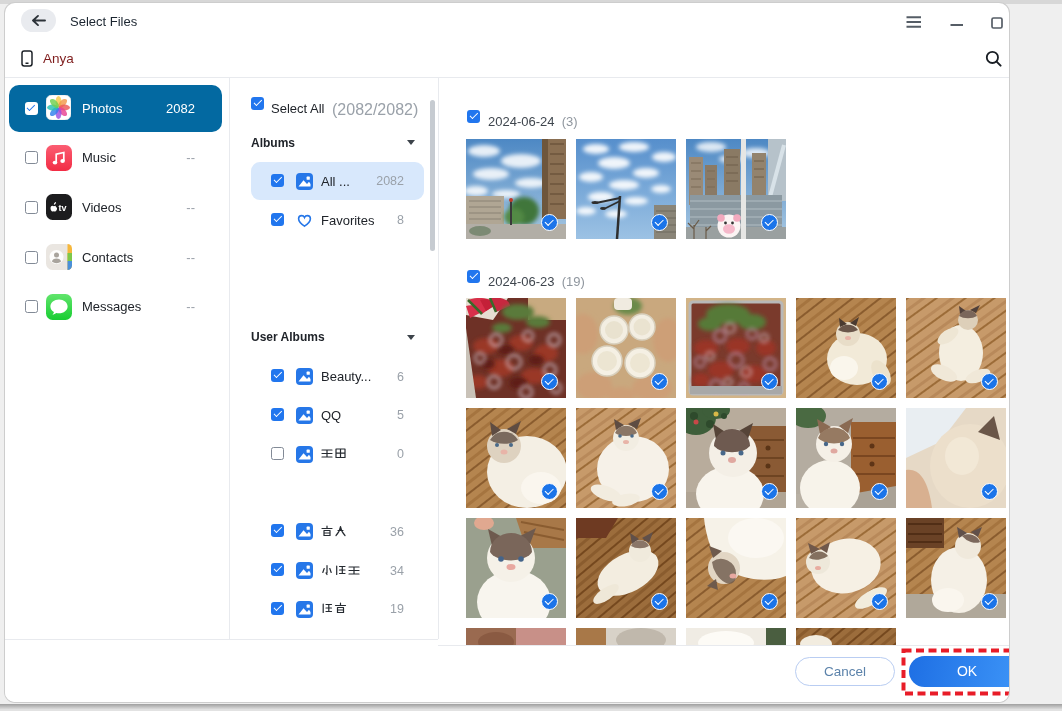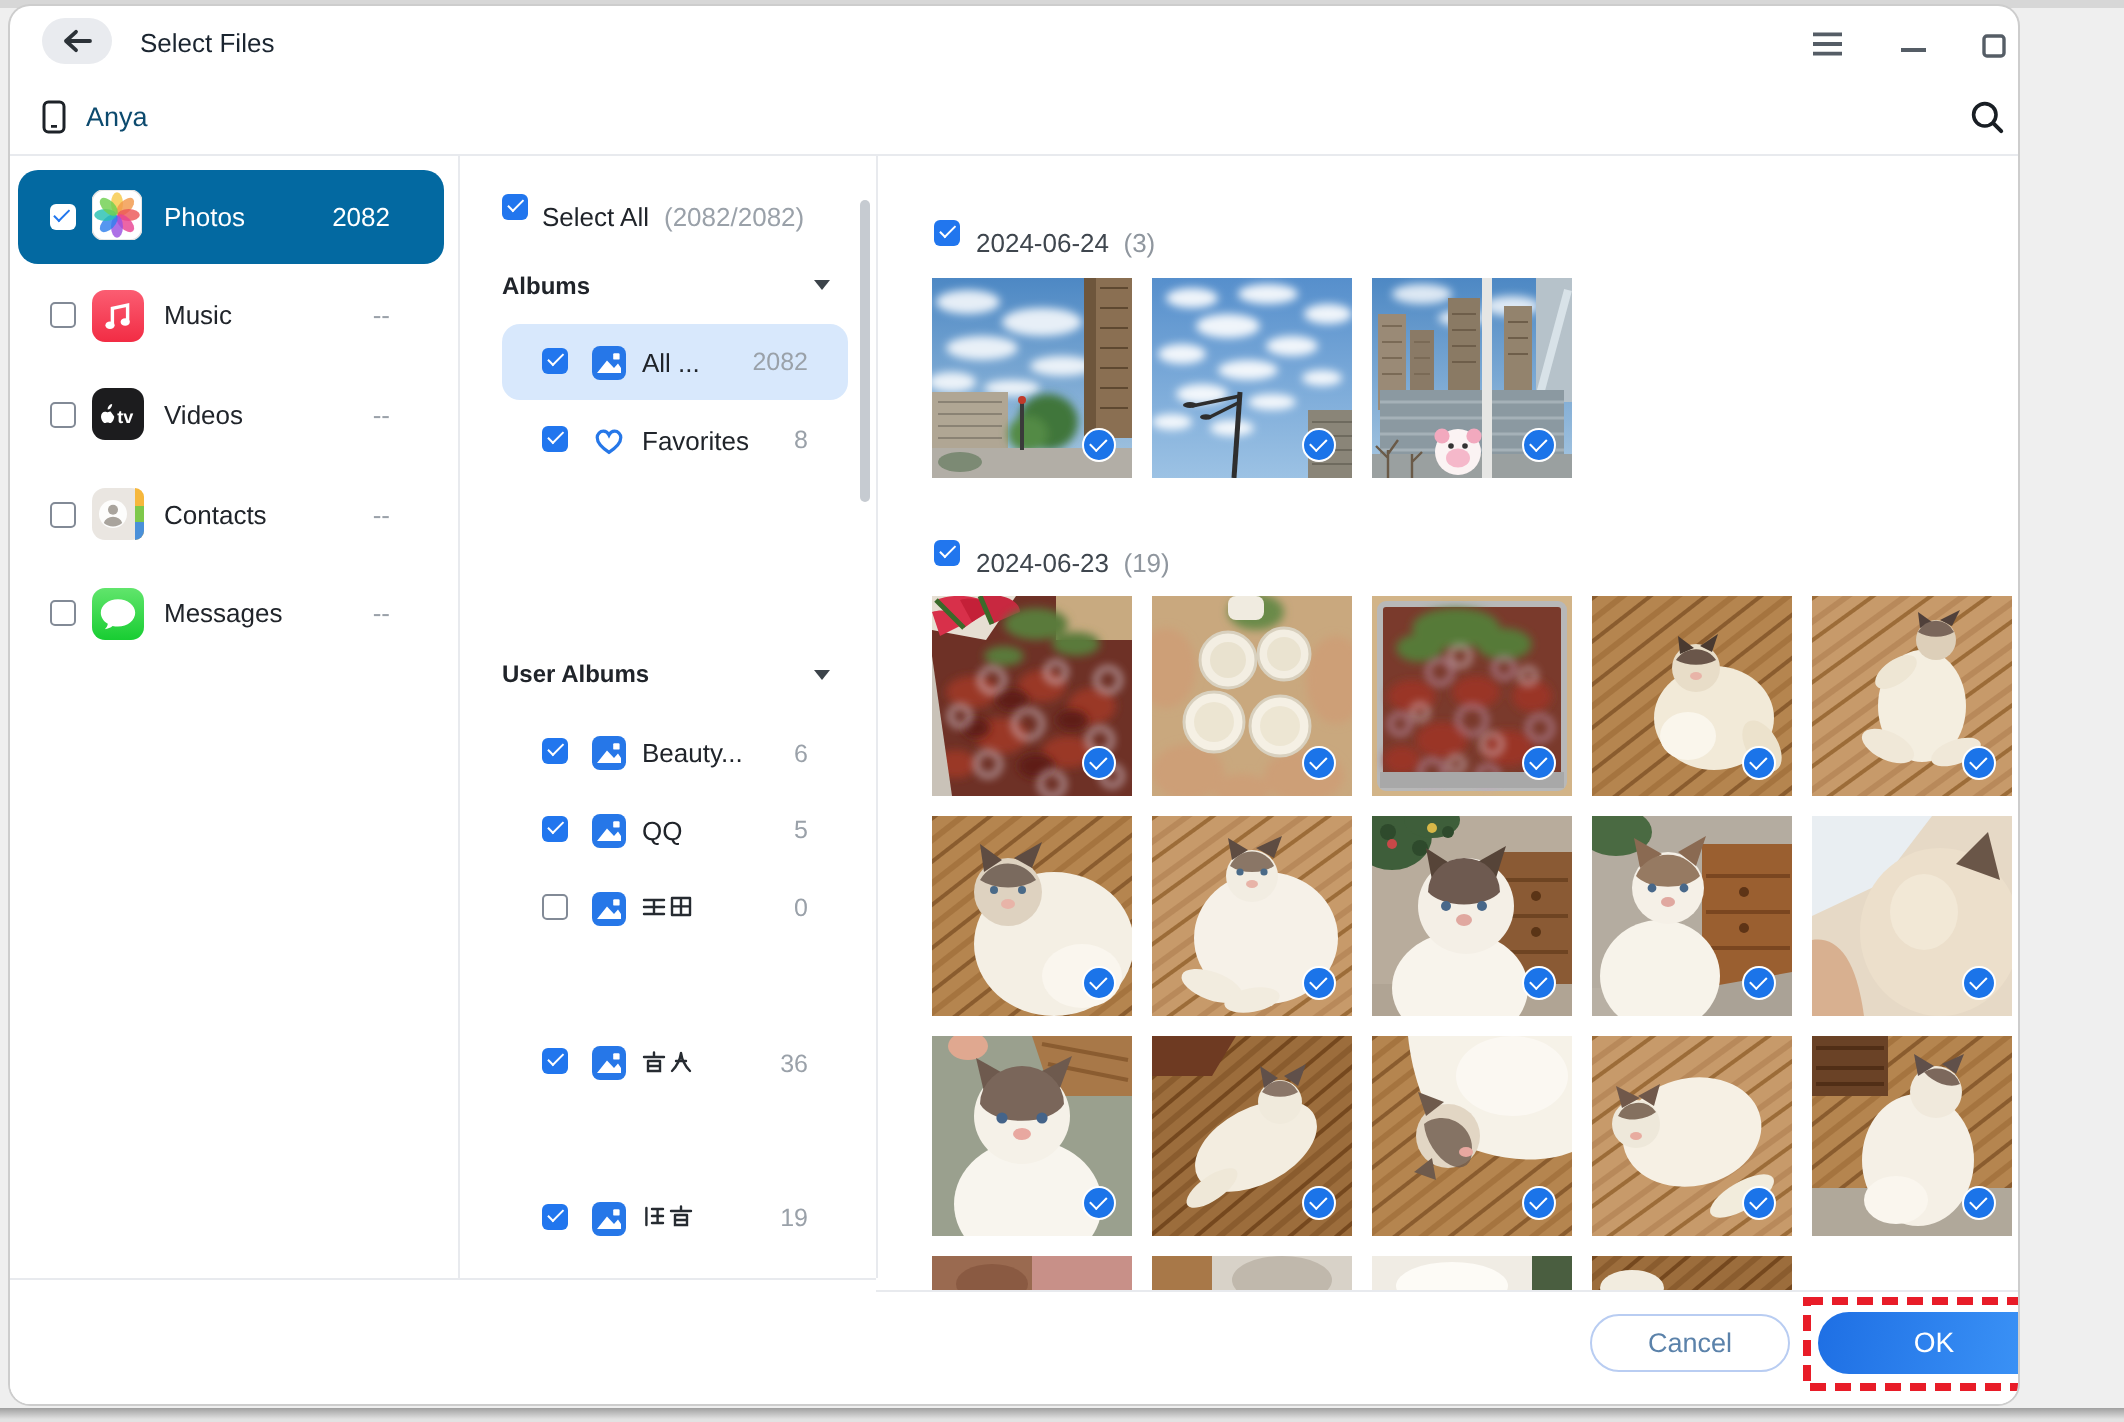--- a/index.html
+++ b/index.html
@@ -65,21 +65,21 @@
       <rect x="1" y="1" width="10" height="10" rx="1.5" fill="none" stroke="#555d66" stroke-width="1.7"></rect>
     </svg>
 <svg class="ab" style="left:1026px;top:13px" width="13" height="13">
       <path d="M1 1 L12 12 M12 1 L1 12" stroke="#555d66" stroke-width="1.8"></path>
     </svg>
 
 <svg class="ab" style="left:16px;top:47px" width="12" height="17">
       <rect x="1" y="1" width="10" height="15" rx="2.2" fill="none" stroke="#1d2228" stroke-width="1.5"></rect>
       <path d="M4.5 13.2h3" stroke="#1d2228" stroke-width="1.4"></path>
     </svg>
-<div class="t" style="left:38px;top:48px;font-size:13.5px;color:#0c4a6e">Anya</div>
+<div class="t" style="left:38px;top:48px;font-size:13.5px;color:#7f1d1d">Anya</div>
 <svg class="ab" style="left:979px;top:46px" width="19" height="19">
       <circle cx="8.4" cy="8.4" r="5.6" fill="none" stroke="#191e24" stroke-width="1.8"></circle>
       <path d="M12.6 12.6 L16.6 16.6" stroke="#191e24" stroke-width="2" stroke-linecap="round"></path>
     </svg>
 <svg class="ab" style="left:1017px;top:46px" width="19" height="19">
       <path d="M15.7 6.1 A7 7 0 1 0 16.6 9.6" fill="none" stroke="#191e24" stroke-width="1.8"></path>
       <path d="M16.8 3.5 v4 h-4" fill="none" stroke="#191e24" stroke-width="1.8"></path>
     </svg>
 <div class="ab" style="left:0;top:74px;width:1052px;height:1px;background:#e8eaee"></div>
 
@@ -191,21 +191,21 @@
   <path d="M13 5.6c-4.8 0-8.6 3-8.6 6.8 0 2.3 1.4 4.3 3.5 5.5-.1 1-.7 2-1.5 2.7 1.4-.1 3-.8 3.9-1.6.8.2 1.7.3 2.7.3 4.8 0 8.6-3.1 8.6-6.9s-3.8-6.8-8.6-6.8z" fill="#fff"></path>
       </svg>
  <span class="lab">Messages</span>
  <span class="cnt">--</span>
 </div>
 
 <div class="ab" style="left:432.5px;top:75px;width:1px;height:561px;background:#e8eaee"></div>
 <div class="ab" style="left:0px;top:636px;width:433px;height:1px;background:#e8eaee"></div>
 <span class="cb" style="left:246px;top:94px"></span>
 <div class="t" style="left:266px;top:97.5px;font-size:13px;font-weight:500;color:#20242a">Select All</div>
-<div class="t" style="left:327px;top:98px;font-size:13px;color:#9aa1a9">(2082/2082)</div>
+<div class="t" style="left:327px;top:98px;font-size:16px;color:#9aa1a9">(2082/2082)</div>
 <div class="hdr" style="top:132.5px">Albums</div>
 <div class="tri" style="left:402px;top:136.5px"></div>
 
 <div class="arow" style="top:158.7px;background:#d8e8fc;border-radius:9px">
  <span class="cb" style="left:20px;top:12px"></span>
  <svg class="ic" width="17" height="17">
         <rect width="17" height="17" rx="4" fill="#2677e8"></rect>
         <path d="M2.5 13.5 L7.5 7.2 L11 11 L13 8.8 L14.5 11 V13.5 Z" fill="#fff"></path>
         <rect x="10.6" y="3.6" width="3.2" height="3.2" rx="0.6" fill="#fff"></rect>
       </svg>
@@ -268,20 +268,40 @@
       </svg>
  <svg class="ab" style="left:70px;top:12.5px" width="27" height="13">
         <g transform="translate(0.0,0)">
           <path d="M1 3.5h10 M6 1.2v2.3 M3 5.5h6 M3 5.5v5h6v-5 M3 8h6" stroke="#262b31" stroke-width="1.2" fill="none" stroke-linecap="round"></path>
         </g>
         <g transform="translate(13.5,0)">
           <path d="M6 1.5 C5.5 5 4 8 1.5 10.5 M6 1.5 C6.5 5 8 8 10.5 10.5 M3.5 5.5h5" stroke="#262b31" stroke-width="1.2" fill="none" stroke-linecap="round"></path>
         </g>
       </svg>
       <span class="cnt">36</span>
+</div>
+<div class="arow" style="top:548px">
+ <span class="cb" style="left:20px;top:12px"></span>
+ <svg class="ic" width="17" height="17">
+        <rect width="17" height="17" rx="4" fill="#2677e8"></rect>
+        <path d="M2.5 13.5 L7.5 7.2 L11 11 L13 8.8 L14.5 11 V13.5 Z" fill="#fff"></path>
+        <rect x="10.6" y="3.6" width="3.2" height="3.2" rx="0.6" fill="#fff"></rect>
+      </svg>
+ <svg class="ab" style="left:70px;top:12.5px" width="40" height="13">
+        <g transform="translate(0.0,0)">
+          <path d="M6 1.5v7.5 M5 9 l1 1.5 M3.2 4.5 L1.8 8.5 M8.8 4.5 L10.2 8.5" stroke="#262b31" stroke-width="1.2" fill="none" stroke-linecap="round"></path>
+        </g>
+        <g transform="translate(13.5,0)">
+          <path d="M2.2 2v8.5 M5 2.5h5.5 M5 6h5.5 M5 9.5h5.5 M7.8 2.5v7" stroke="#262b31" stroke-width="1.2" fill="none" stroke-linecap="round"></path>
+        </g>
+        <g transform="translate(27.0,0)">
+          <path d="M1 3h10 M1 6.5h10 M1 10h10 M6 3v7" stroke="#262b31" stroke-width="1.2" fill="none" stroke-linecap="round"></path>
+        </g>
+      </svg>
+      <span class="cnt">34</span>
 </div>
 <div class="arow" style="top:586.8px">
  <span class="cb" style="left:20px;top:12px"></span>
  <svg class="ic" width="17" height="17">
         <rect width="17" height="17" rx="4" fill="#2677e8"></rect>
         <path d="M2.5 13.5 L7.5 7.2 L11 11 L13 8.8 L14.5 11 V13.5 Z" fill="#fff"></path>
         <rect x="10.6" y="3.6" width="3.2" height="3.2" rx="0.6" fill="#fff"></rect>
       </svg>
  <svg class="ab" style="left:70px;top:12.5px" width="27" height="13">
         <g transform="translate(0.0,0)">

